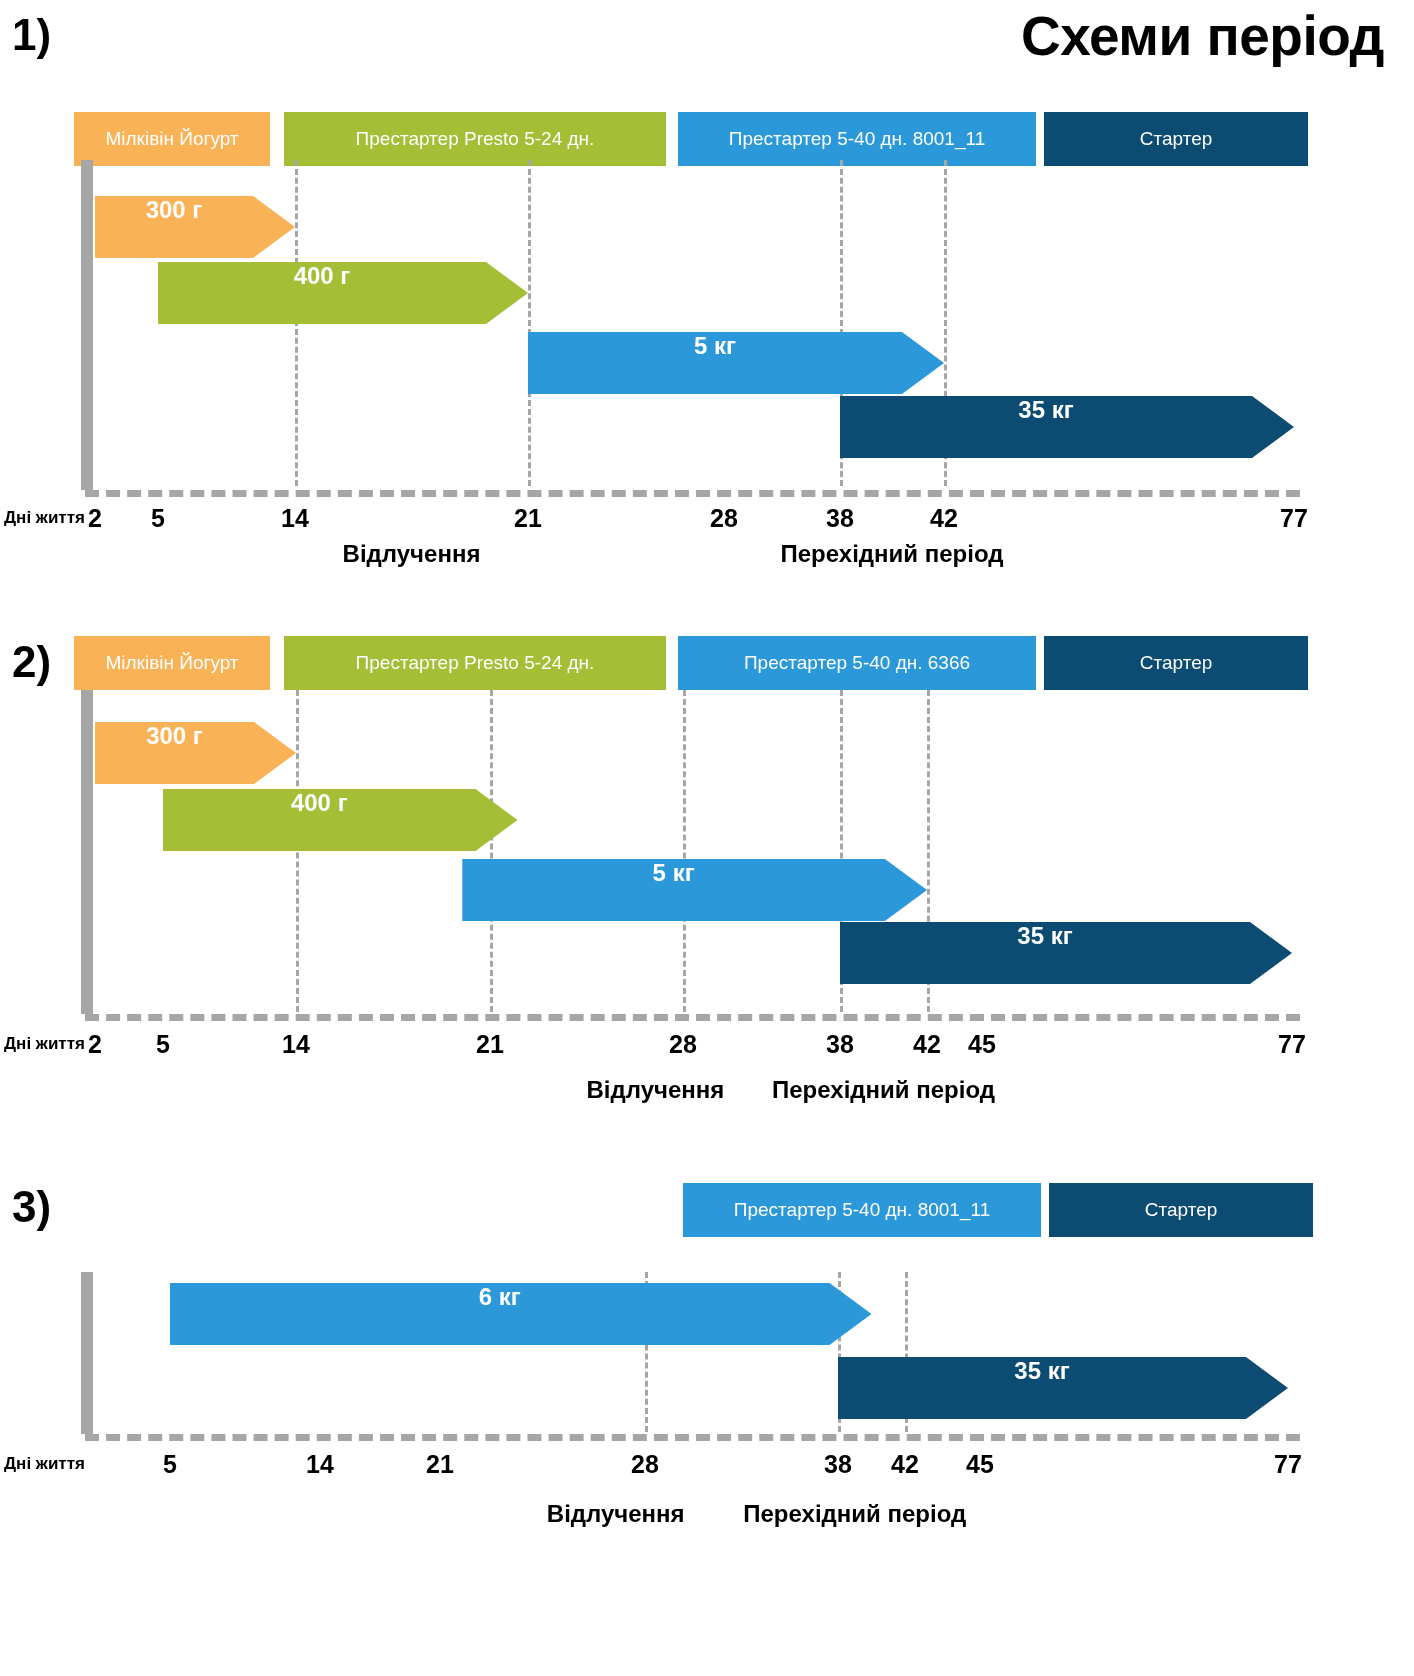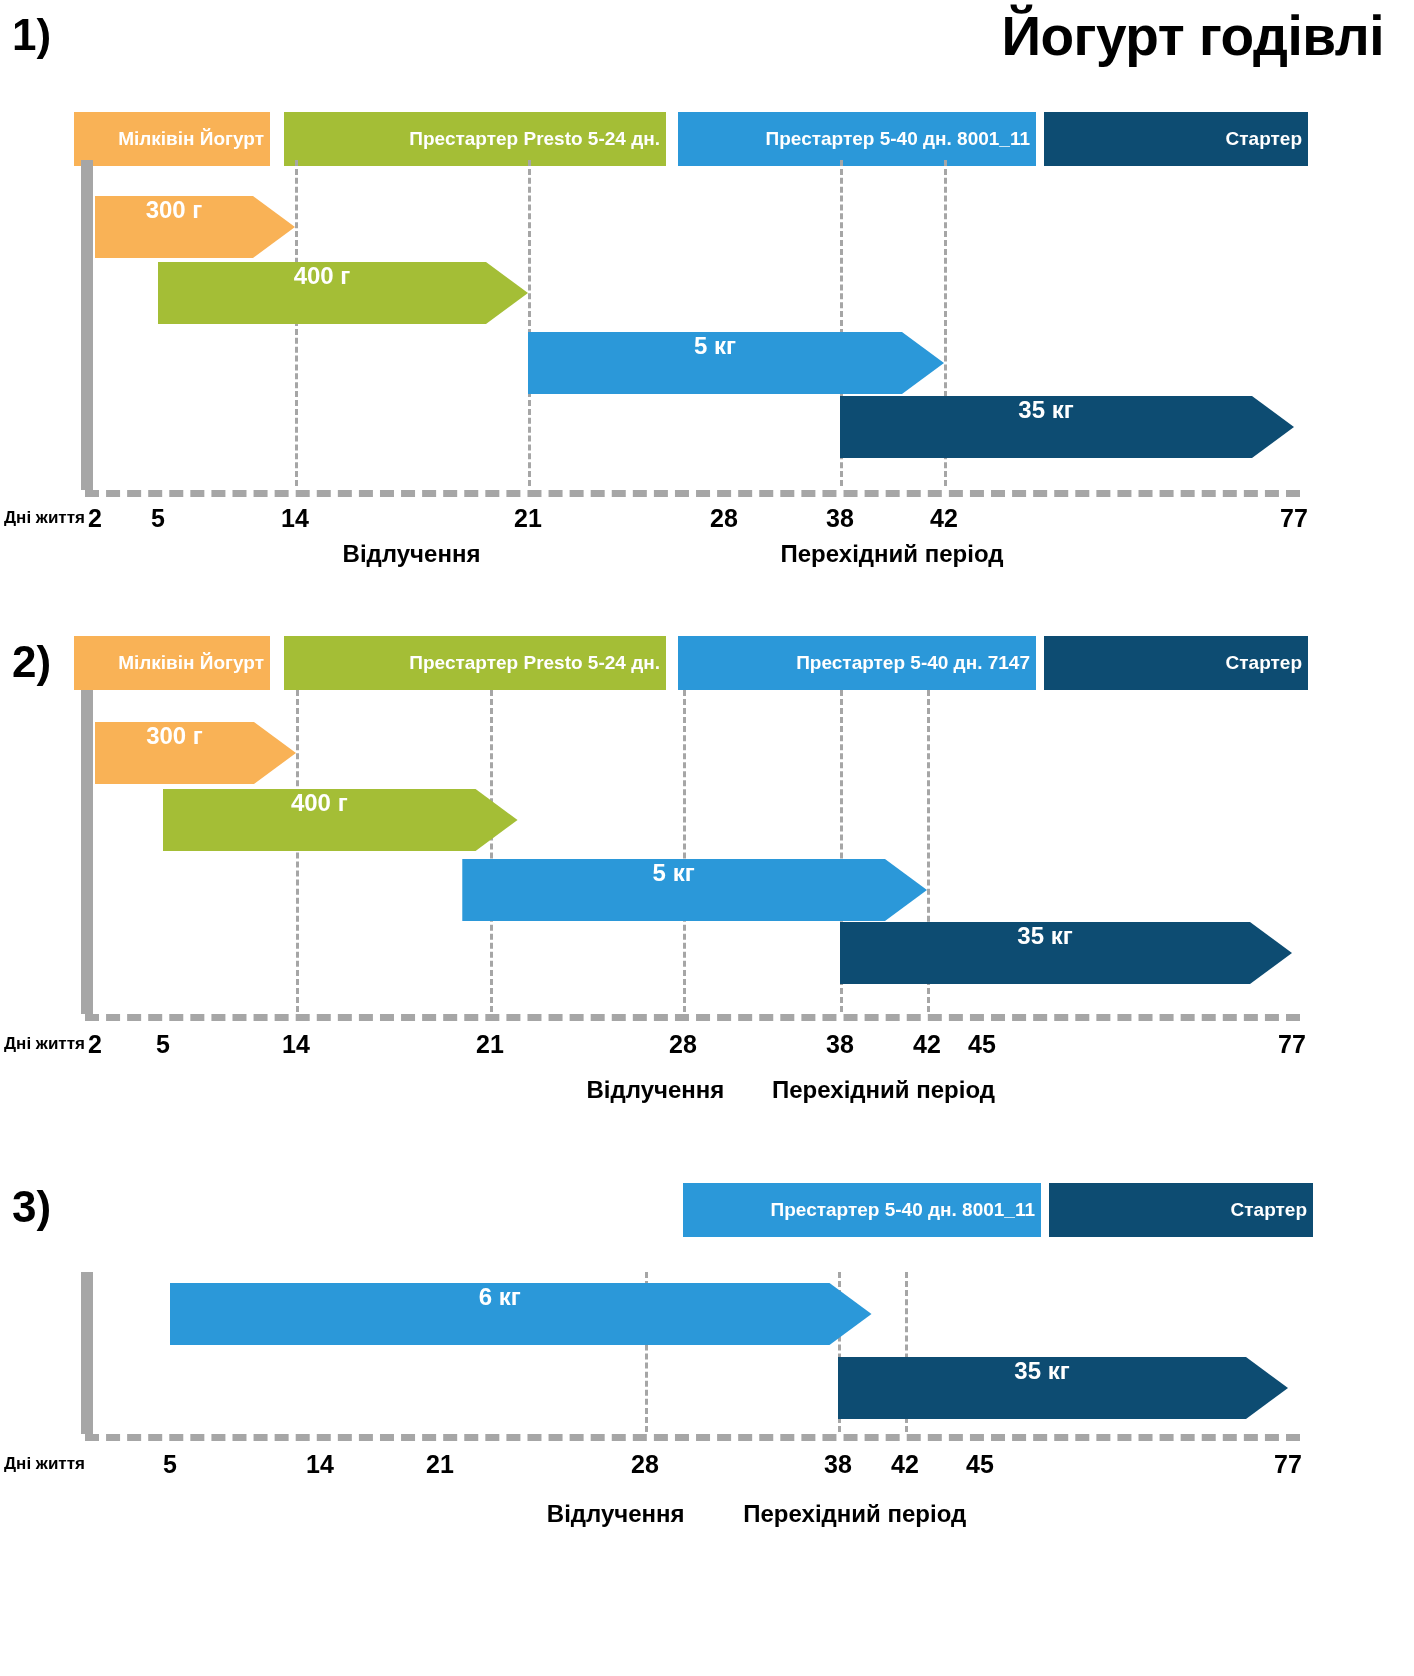--- a/index.html
+++ b/index.html
@@ -36,23 +36,23 @@
     position: absolute;
     font-size: 44px;
     font-weight: bold;
     color: #000;
   }
   .legend-box {
     position: absolute;
     height: 54px;
     display: flex;
     align-items: center;
-    justify-content: flex-end;
+    justify-content: center;
     color: #ffffff;
-    font-weight: bold;
+    font-weight: normal;
     font-size: 19px;
     white-space: nowrap;
     box-sizing: border-box;
     padding: 0 6px;
   }
   .axis-bar {
     position: absolute;
     width: 12px;
     background: #a6a6a6;
   }
@@ -100,21 +100,21 @@
     font-size: 24px;
     font-weight: bold;
     text-align: center;
     transform: translateX(-50%);
     white-space: nowrap;
   }
 </style>
 </head>
 <body>
 
-<div class="page-title">Йогурт годівлі</div>
+<div class="page-title">Схеми період</div>
 
 <div id="schemes-root">
     <div class="scheme" style="top: 0px;">
       <div class="scheme-number" style="top: 10px; left: 12px;">1)</div>
       <div class="legend-box" style="top: 112px; left: 74px; width: 196px; background: rgb(249, 178, 86);">
         <span>Мілківін Йогурт</span>
       </div>
       <div class="legend-box" style="top: 112px; left: 284px; width: 382px; background: rgb(164, 190, 54);">
         <span>Престартер Presto 5-24 дн.</span>
       </div>
@@ -156,21 +156,21 @@
     </div>
     <div class="scheme" style="top: 0px;">
       <div class="scheme-number" style="top: 637px; left: 12px;">2)</div>
       <div class="legend-box" style="top: 636px; left: 74px; width: 196px; background: rgb(249, 178, 86);">
         <span>Мілківін Йогурт</span>
       </div>
       <div class="legend-box" style="top: 636px; left: 284px; width: 382px; background: rgb(164, 190, 54);">
         <span>Престартер Presto 5-24 дн.</span>
       </div>
       <div class="legend-box" style="top: 636px; left: 678px; width: 358px; background: rgb(43, 152, 217);">
-        <span>Престартер 5-40 дн. 7147</span>
+        <span>Престартер 5-40 дн. 6366</span>
       </div>
       <div class="legend-box" style="top: 636px; left: 1044px; width: 264px; background: rgb(13, 76, 114);">
         <span>Стартер</span>
       </div>
       <div class="axis-bar" style="top: 690px; left: 81px; height: 324px; background: rgb(166, 166, 166);"></div>
       <div class="axis-line" style="top: 1014px; left: 85px; width: 1215px;"></div>
       <div class="gridline" style="left: 296px; top: 690px; height: 322px;"></div>
       <div class="gridline" style="left: 490px; top: 690px; height: 322px;"></div>
       <div class="gridline" style="left: 683px; top: 690px; height: 322px;"></div>
       <div class="gridline" style="left: 840px; top: 690px; height: 322px;"></div>

